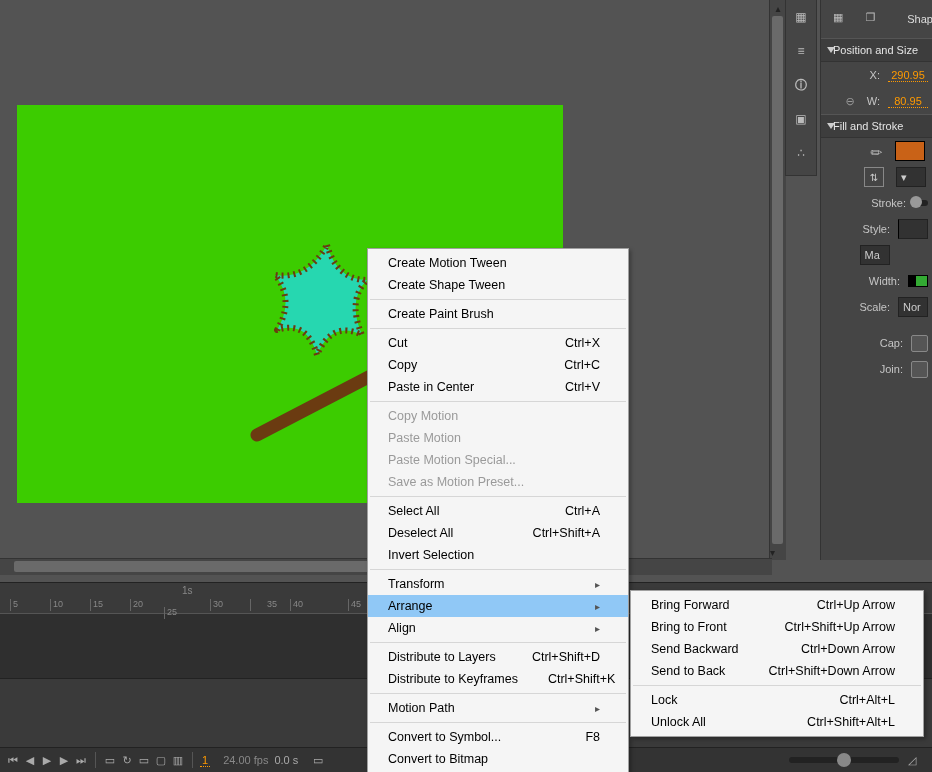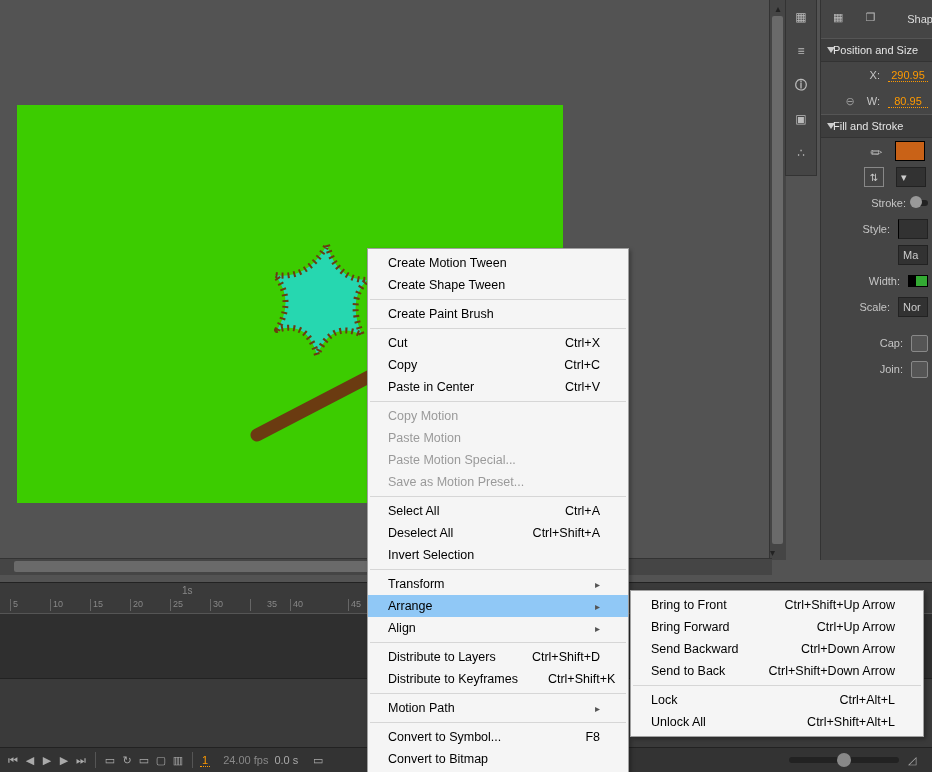--- a/index.html
+++ b/index.html
@@ -112,21 +112,21 @@
     <span class="dd" style="margin-left:4px">▾</span>
   </div>
   <div class="row">
     <span class="lab">Stroke:</span>
     <span class="stroke-track"></span>
   </div>
   <div class="row">
     <span class="lab">Style:</span>
     <span class="dd" style="width:18px;border-left:1px solid #000"></span>
   </div>
-  <div class="row" style="justify-content:flex-end">
+  <div class="row" style="justify-content:center">
     <span class="dd">Ma</span>
   </div>
   <div class="row">
     <span class="lab">Width:</span>
     <span class="wbar"></span>
   </div>
   <div class="row">
     <span class="lab">Scale:</span>
     <span class="dd">Nor</span>
   </div>
@@ -141,21 +141,21 @@
   </div>
 </div>
 
 <div class="timeline">
   <div class="tl-ruler">
     <span class="sec" style="left:182px">1s</span>
   <span class="tick" style="left: 10px;">5</span>
       <span class="tick" style="left: 50px;">10</span>
       <span class="tick" style="left: 90px;">15</span>
       <span class="tick" style="left: 130px;">20</span>
-      <span class="tick" style="left: 170px;">25</span>
+      <span class="tick" style="left: 164px; margin-top: 8px;">25</span>
       <span class="tick" style="left: 210px;">30</span>
       <span class="tick" style="left: 250px; padding-left: 16px;">35</span>
       <span class="tick" style="left: 290px;">40</span>
       <span class="tick" style="left: 348px;">45</span>
     </div>
   <div class="tl-track"></div>
   <div class="tl-ctrl">
     <span class="btn">⏮</span>
     <span class="btn">◀</span>
     <span class="btn">▶</span>
@@ -267,28 +267,28 @@
       <span>F8</span>
     </div>
     <div class="mi">
       <span>Convert to Bitmap</span>
       <span></span>
     </div>
   </div>
 
 <div class="menu" id="ctx-sub" style="left:630px;top:590px;width:292px">
     <div class="mi">
+      <span>Bring Forward</span>
+      <span>Ctrl+Up Arrow</span>
+    </div>
+    <div class="mi">
       <span>Bring to Front</span>
       <span>Ctrl+Shift+Up Arrow</span>
     </div>
     <div class="mi">
-      <span>Bring Forward</span>
-      <span>Ctrl+Up Arrow</span>
-    </div>
-    <div class="mi">
       <span>Send Backward</span>
       <span>Ctrl+Down Arrow</span>
     </div>
     <div class="mi">
       <span>Send to Back</span>
       <span>Ctrl+Shift+Down Arrow</span>
     </div>
     <hr>
     <div class="mi">
       <span>Lock</span>

